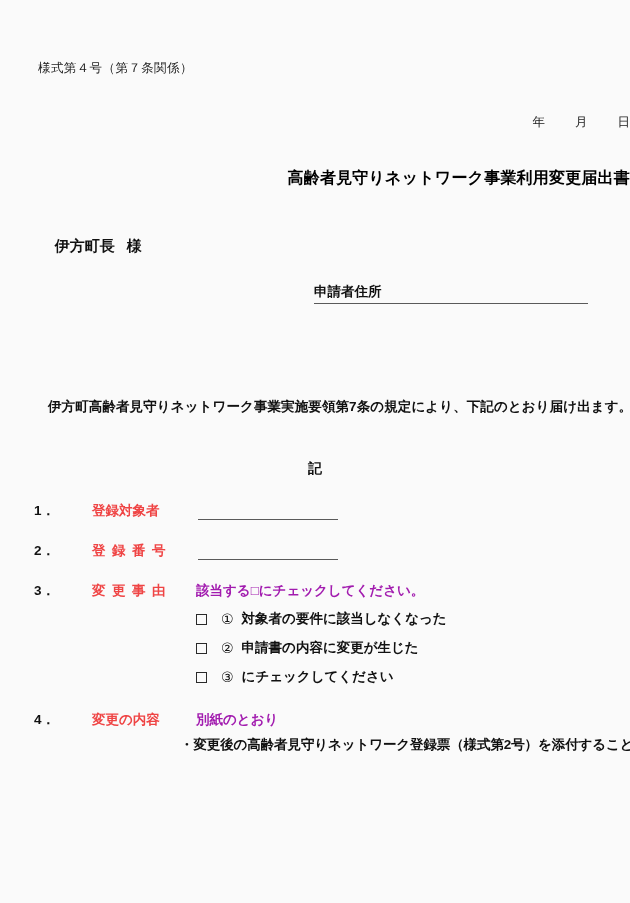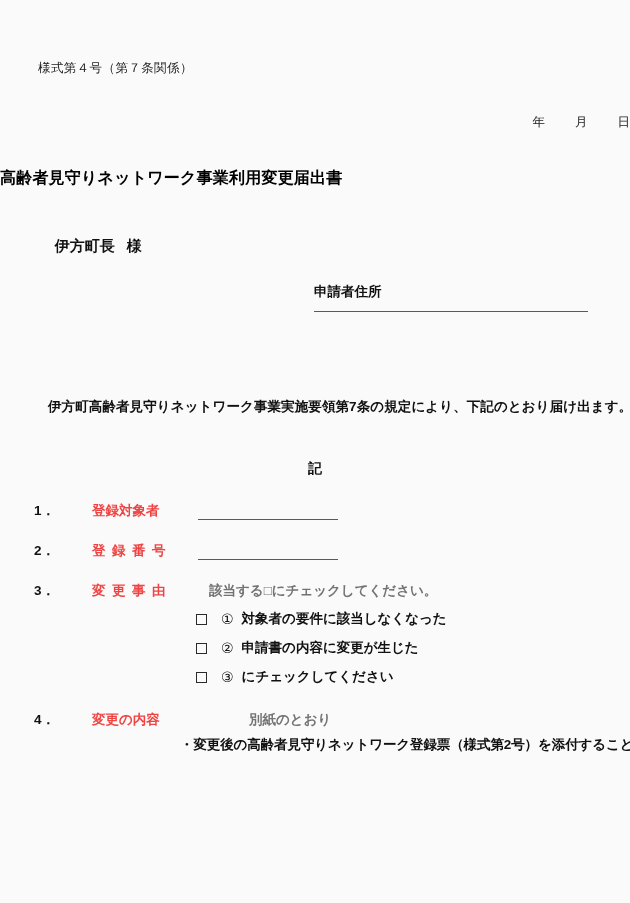--- a/index.html
+++ b/index.html
@@ -50,21 +50,21 @@
     font-size: 12.5px;
     color: #1a1a1a;
   }
   .date-line .gap { display: inline-block; width: 30px; }
 
   
   .doc-title {
     left: 0;
     top: 168px;
     width: 630px;
-    text-align: left;
+    text-align: right;
     font-size: 16px;
     font-weight: bold;
     letter-spacing: 0.2px;
     color: #000;
   }
 
   
   .addressee {
     left: 38px;
     top: 220px;
@@ -76,21 +76,21 @@
 
   
   .applicant {
     position: absolute;
     left: 314px;
     width: 274px;
     font-size: 13.5px;
     font-weight: bold;
     color: #111;
     border-bottom: 1px solid #5a5a5a;
-    padding-bottom: 10px;
+    padding-bottom: 2px;
     box-sizing: border-box;
   }
   .applicant-address { top: 283px; }
   .applicant-name    { top: 313px; }
 
   
   .statement {
     left: 48px;
     top: 398px;
     font-size: 13.5px;
@@ -131,24 +131,24 @@
   .blank-rule {
     position: absolute;
     left: 198px;
     width: 140px;
     border-bottom: 1px solid #5a5a5a;
     height: 0;
   }
 
   
   .col2 {
-    left: 209px;
-    font-size: 13.5px;
-    font-weight: bold;
-    color: #737373;
+    left: 196px;
+    font-size: 13.5px;
+    font-weight: bold;
+    color: #a21caf;
   }
 
   
   .check-row {
     position: absolute;
     left: 196px;
     display: flex;
     align-items: center;
     font-size: 13.5px;
     font-weight: bold;
@@ -226,17 +226,17 @@
   <div class="check-row" style="top:639px;">
     <span class="checkbox"></span><span class="circled">②</span><span>申請書の内容に変更が生じた</span>
   </div>
 
   <div class="check-row" style="top:668px;">
     <span class="checkbox"></span><span class="circled">③</span><span>にチェックしてください</span>
   </div>
 
   <div class="abs item-num" style="top:711px;">4．</div>
   <div class="abs item-label" style="top:711px;">変更の内容</div>
-  <div class="abs col2" style="top:711px;margin-left:40px;">別紙のとおり</div>
+  <div class="abs col2" style="top:711px;">別紙のとおり</div>
 
   <div class="abs note">・変更後の高齢者見守りネットワーク登録票（様式第2号）を添付すること。</div>
 
 </div>
 
 </body></html>

